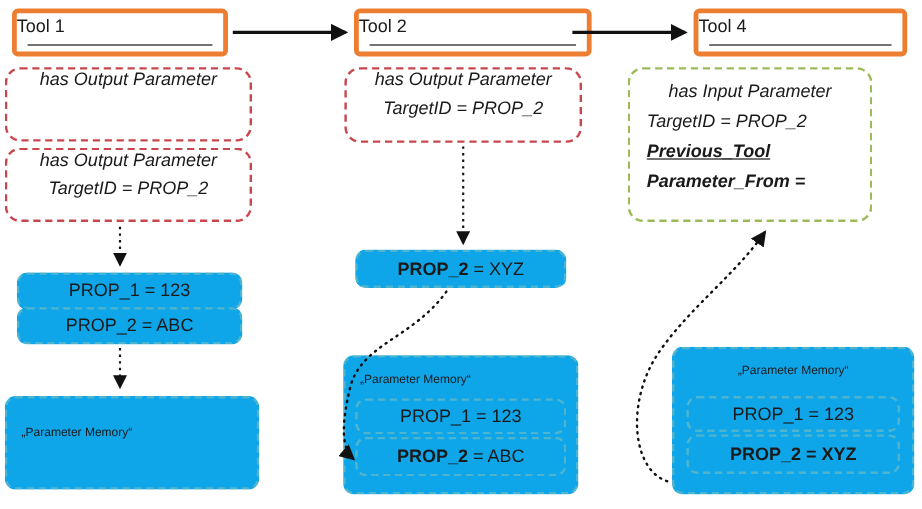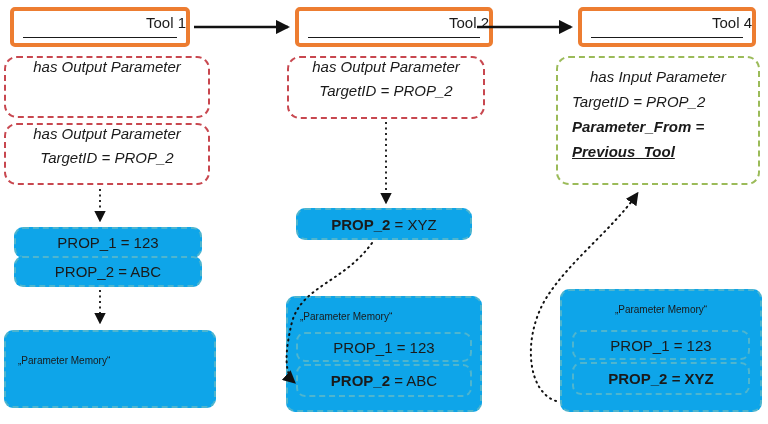--- a/index.html
+++ b/index.html
@@ -4,22 +4,22 @@
 <style>
   html,body { margin:0; padding:0; }
   body {
     width:768px; height:424px; position:relative; background:#ffffff;
     font-family:"Liberation Sans", sans-serif; color:#1a1a1a; overflow:hidden;
   }
   .abs { position:absolute; box-sizing:border-box; }
 
   .tool {
     border:4px solid #ED7D31; border-radius:5px;
-    display:flex; align-items:center; justify-content:flex-end;
-    font-size:15px; padding-bottom:9px;padding-left:20px;
+    display:flex; align-items:center; justify-content:flex-start;
+    font-size:15px; padding-bottom:9px;
   }
   .tool-underline {
     position:absolute; left:9px; right:9px; bottom:5px;
     border-top:1.3px solid #1a1a1a;
   }
 
   .red-box {
     border:2px dashed #C8474F; border-radius:13px;
     display:flex; flex-direction:column; align-items:center; 
     gap:7px; font-style:italic; font-size:15px;
@@ -83,25 +83,25 @@
 <div class="abs cyan" style="left:286px; top:296px; width:196px; height:116px; padding:8px 0 0 12px;">
   <span class="mem-label">„Parameter Memory“</span>
 </div>
 <div class="abs cyan prop" style="left:296px; top:332px; width:176px; height:30px;">
   <span>PROP_1 = 123</span>
 </div>
 <div class="abs cyan prop" style="left:296px; top:364px; width:176px; height:33px;">
   <span><b>PROP_2</b><span> = ABC</span></span>
 </div>
 
-<div class="abs green-box" style="left:556px; top:56px; width:204px; height:129px;">
+<div class="abs green-box" style="left:523px; top:56px; width:204px; height:129px;">
   <span class="center">has Input Parameter</span>
   <span>TargetID = PROP_2</span>
+  <span class="bold ul">Previous_Tool</span>
   <span class="bold">Parameter_From =</span>
-  <span class="bold ul">Previous_Tool</span>
 </div>
 <div class="abs cyan" style="left:560px; top:289px; width:202px; height:123px; padding:8px 0 0 0; text-align:center;">
   <span class="mem-label">„Parameter Memory“</span>
 </div>
 <div class="abs cyan prop" style="left:572px; top:330px; width:178px; height:30px;">
   <span>PROP_1 = 123</span>
 </div>
 <div class="abs cyan prop" style="left:572px; top:362px; width:178px; height:33px;">
   <span><b>PROP_2 = XYZ</b><span></span></span>
 </div>

